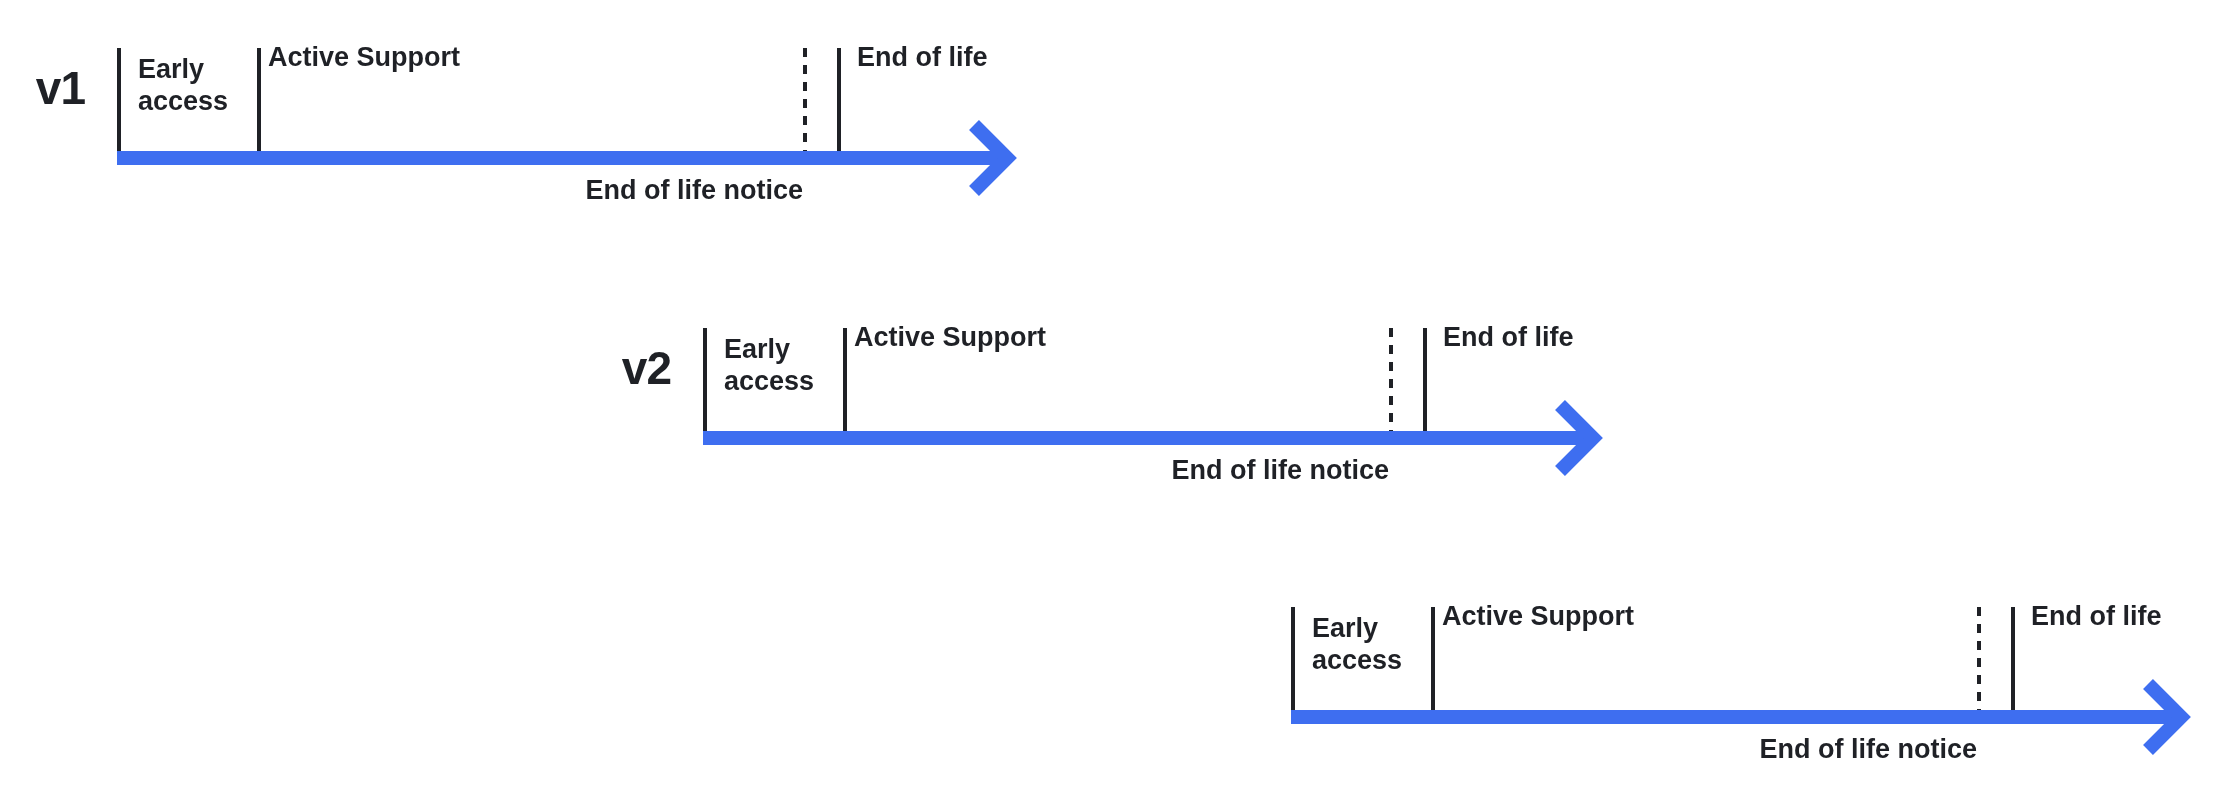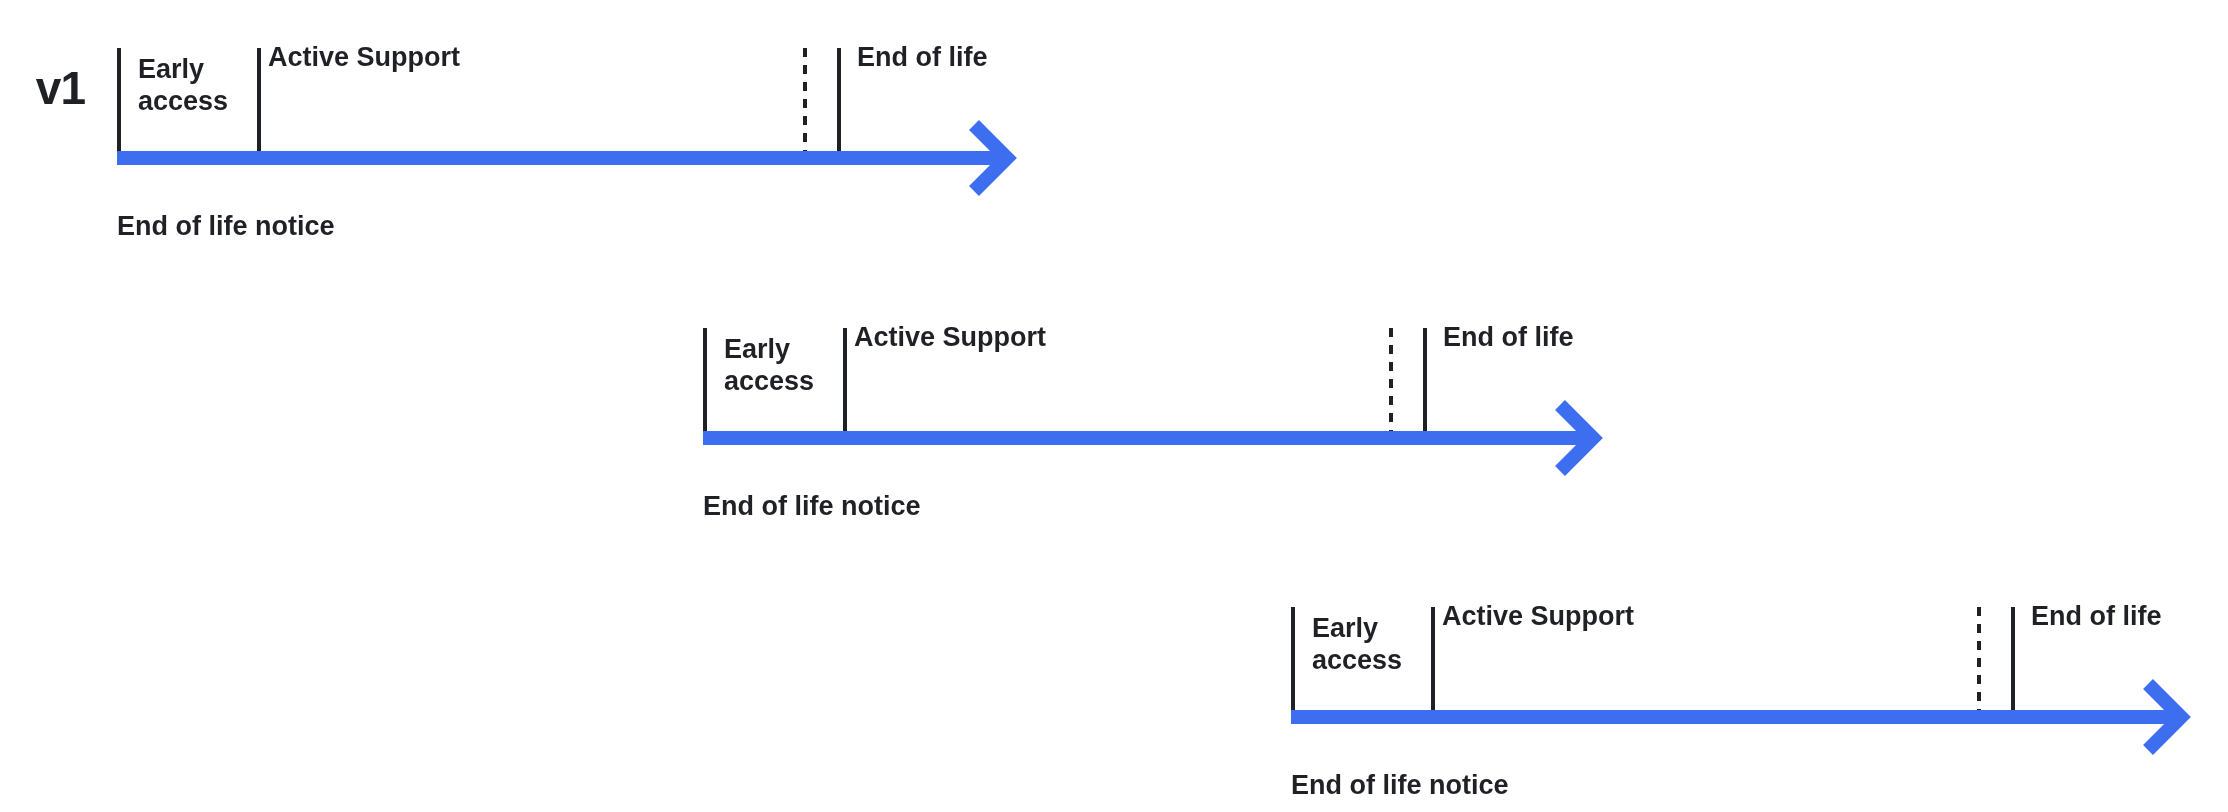--- a/index.html
+++ b/index.html
@@ -64,23 +64,22 @@
     color: var(--ink);
     white-space: nowrap;
   }
   .label.early  { left: 21px; width: 118px; white-space: normal; margin-top: 12px; }
   .label.active { left: 151px; }
   .label.eol    { left: 740px; }
   .label.notice {
     top: 126px;
     left: 0;
     width: 686px;
-    text-align: left;
+    text-align: right;
     white-space: nowrap;
-    margin-top: 36px;
   }
 
   .arrow {
     position: absolute;
     left: 0;
     top: 70px;
     width: 915px;
     height: 85px;
     overflow: visible;
   }
@@ -108,20 +107,21 @@
     <div class="label active">Active Support</div>
     <div class="label eol">End of life</div>
     <div class="label notice">End of life notice</div>
     <svg class="arrow" viewBox="0 0 915 85" aria-hidden="true">
       <line class="stroke" x1="0" y1="40" x2="886" y2="40"></line>
       <polyline class="stroke" points="857,7 890,40 857,73"></polyline>
     </svg>
   </div>
 
   <div class="row" style="left:703px; top:328px;">
+    <div class="version">v2</div>
     <div class="tick t1"></div>
     <div class="tick t2"></div>
     <div class="tick dashed"></div>
     <div class="tick t3"></div>
     <div class="label early">Early access</div>
     <div class="label active">Active Support</div>
     <div class="label eol">End of life</div>
     <div class="label notice">End of life notice</div>
     <svg class="arrow" viewBox="0 0 915 85" aria-hidden="true">
       <line class="stroke" x1="0" y1="40" x2="886" y2="40"></line>

